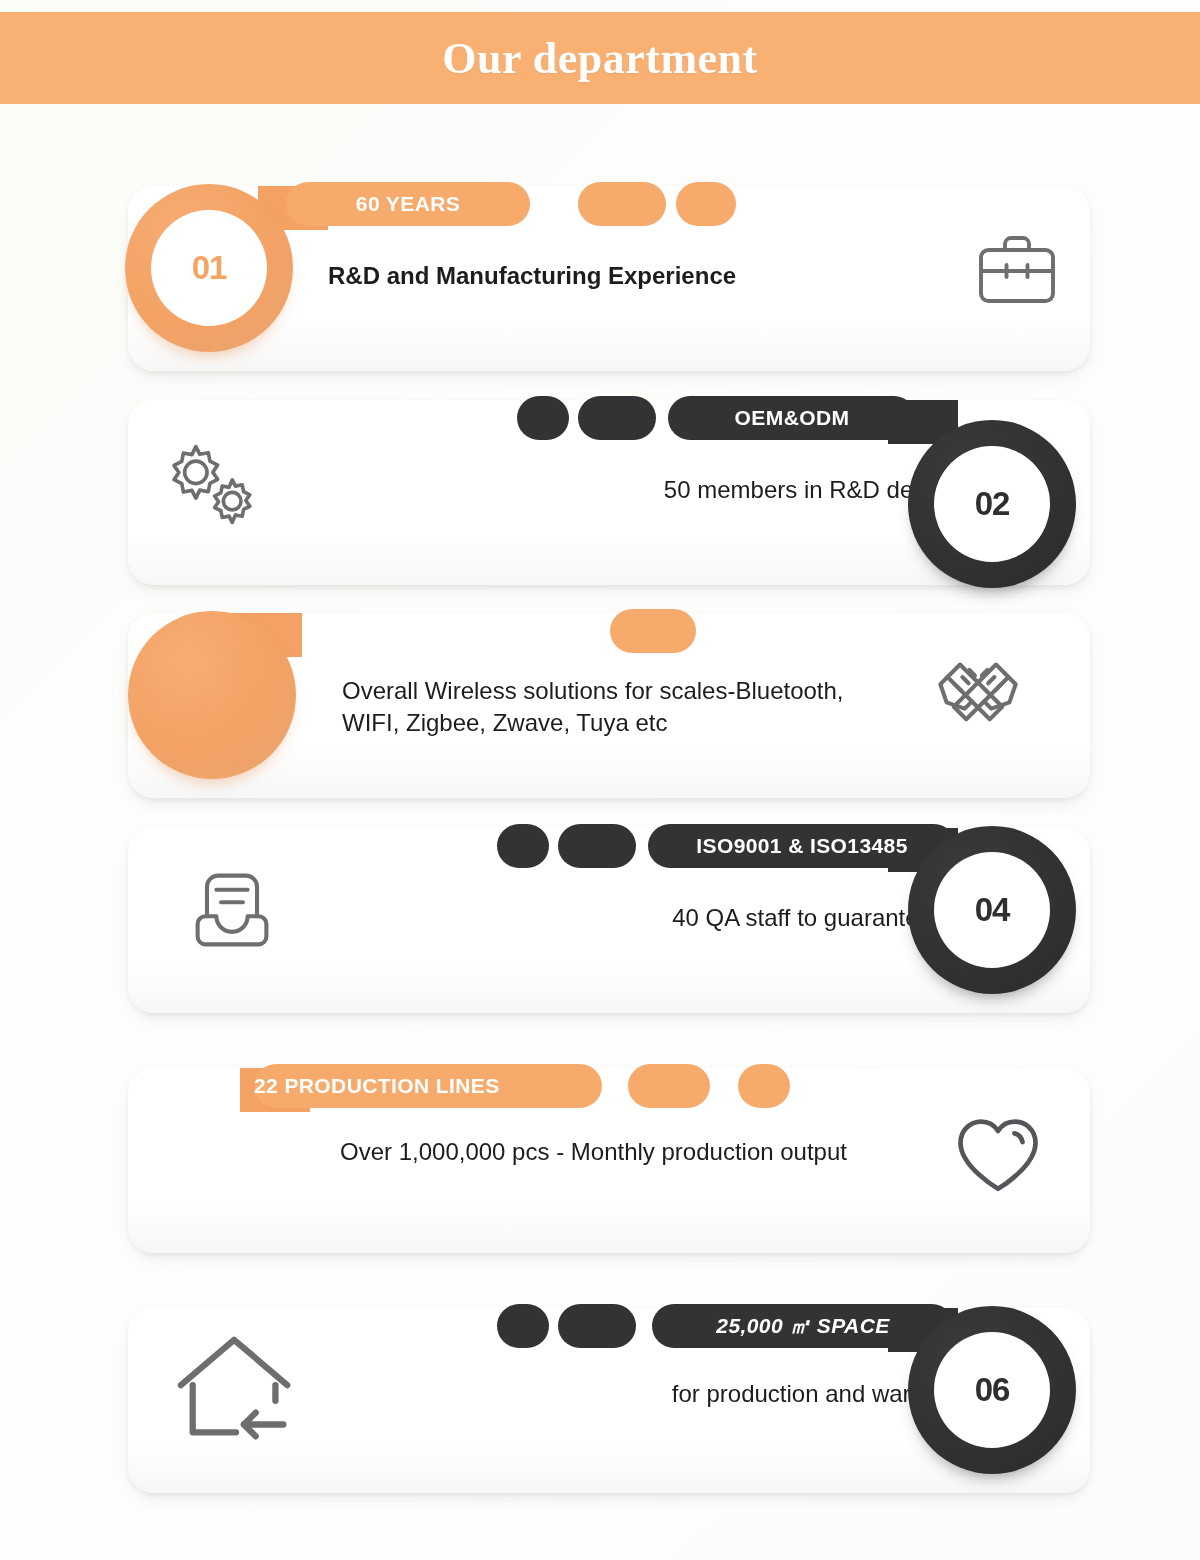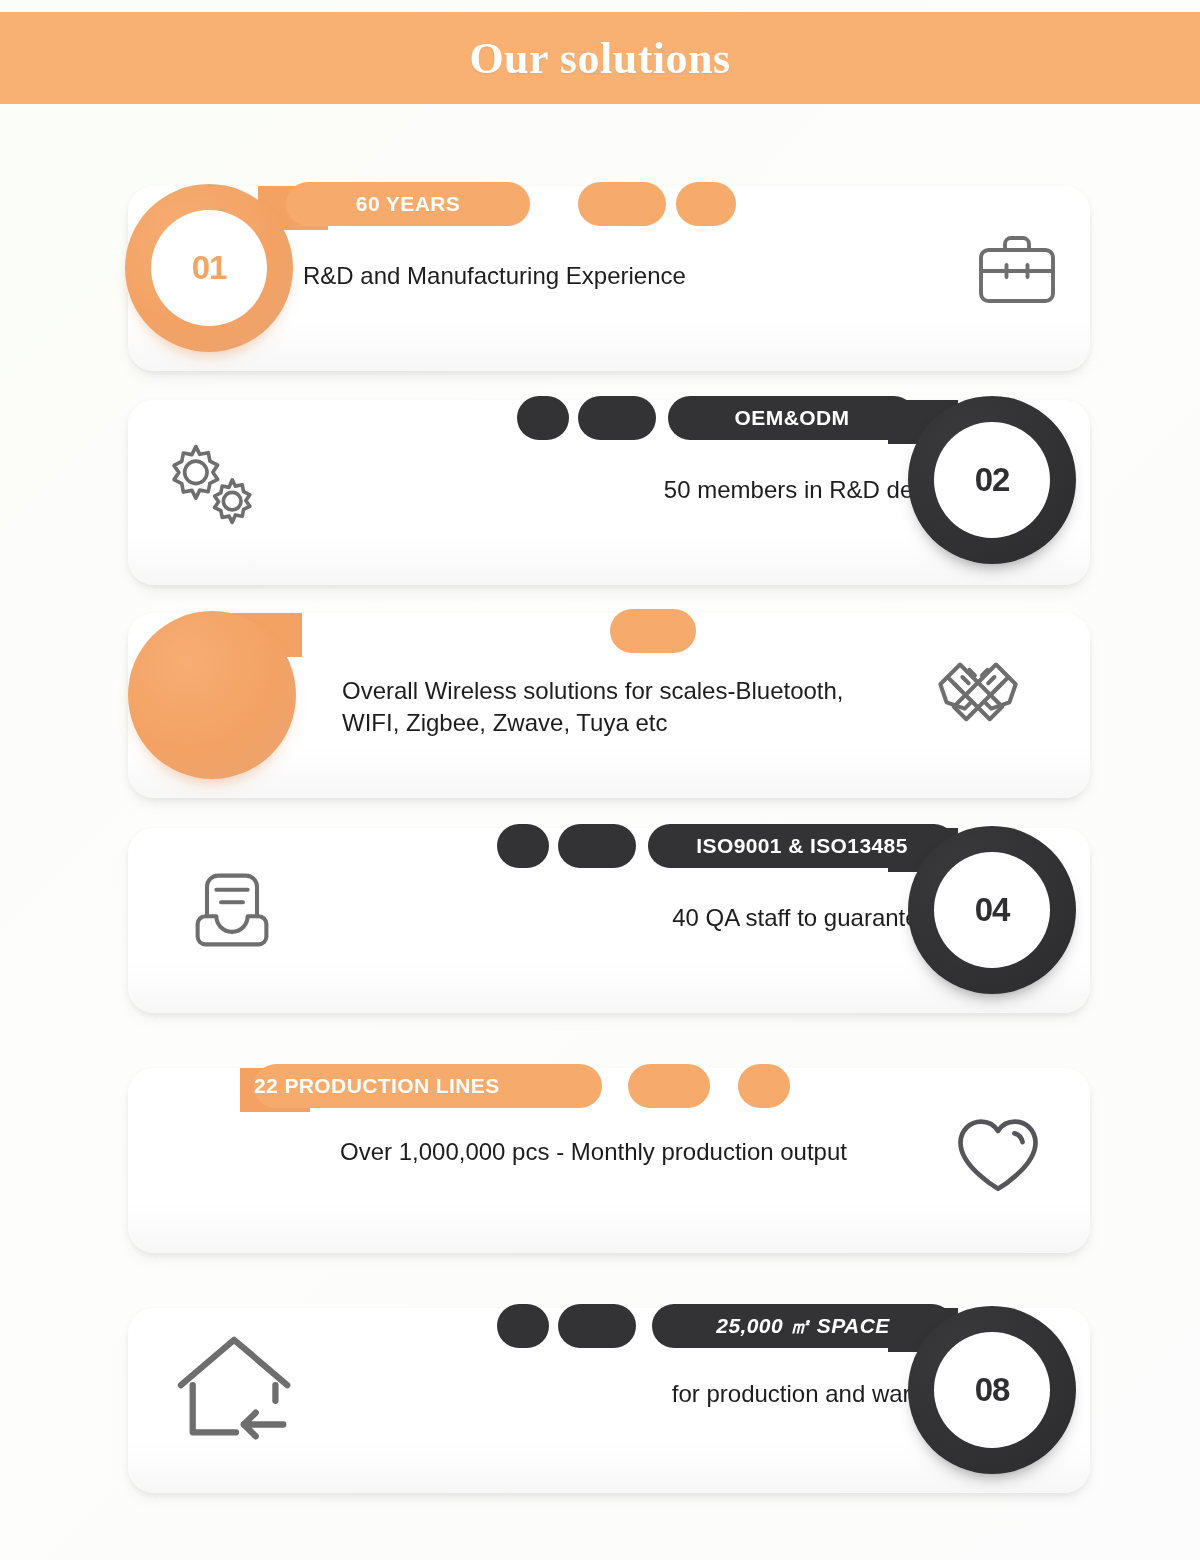--- a/index.html
+++ b/index.html
@@ -146,33 +146,33 @@
     z-index: 2;
   }
   .icon svg { display: block; }
 </style>
 </head>
 <body>
 
 <div id="page">
 
   <div class="banner">
-    <div class="banner-title">Our solutions</div>
+    <div class="banner-title">Our department</div>
   </div>
 
   <div class="card left" style="top:186px;">
     <div class="icon" style="left:841px; top:40px;">
       <svg width="96" height="96" viewBox="0 0 64 64" fill="none" stroke="#6e6e6e" stroke-width="2.6" stroke-linecap="round" stroke-linejoin="round">
         <rect x="8" y="16" width="48" height="34" rx="5"></rect>
         <path d="M24 16v-4a4 4 0 0 1 4-4h8a4 4 0 0 1 4 4v4"></path>
         <path d="M8 30h48"></path>
         <path d="M25 26v8M39 26v8"></path>
       </svg>
     </div>
-    <div class="desc" style="left:175px; top:74px; width:620px;">R&amp;D and Manufacturing Experience</div>
+    <div class="desc" style="left:200px; top:74px; width:620px;font-weight:bold;">R&amp;D and Manufacturing Experience</div>
   </div>
   <div class="notch orange" style="left:258px; top:186px;"></div>
   <div class="pill orange" style="left:286px; top:182px; width:244px; justify-content:center;">
     <span class="pill-text">60 YEARS</span>
   </div>
   <div class="mini orange" style="left:578px; top:182px; width:88px;"></div>
   <div class="mini orange" style="left:676px; top:182px; width:60px;"></div>
   <div class="ring orange" style="left:125px; top:184px;">
     <div class="ring-outer"></div>
     <div class="ring-inner">
@@ -190,21 +190,21 @@
       </svg>
     </div>
     <div class="desc r" style="left:300px; top:74px; width:580px;">50 members in R&amp;D department</div>
   </div>
   <div class="mini dark" style="left:517px; top:396px; width:52px;"></div>
   <div class="mini dark" style="left:578px; top:396px; width:78px;"></div>
   <div class="notch dark" style="left:888px; top:400px;"></div>
   <div class="pill dark" style="left:668px; top:396px; width:248px; justify-content:center;">
     <span class="pill-text">OEM&amp;ODM</span>
   </div>
-  <div class="ring dark" style="left:908px; top:396px;">
+  <div class="ring dark" style="left:908px; top:420px;">
     <div class="ring-outer"></div>
     <div class="ring-inner">
       <span class="ring-num">02</span>
     </div>
   </div>
 
   <div class="card left" style="top:613px;">
     <div class="icon" style="left:800px; top:32px;">
       <svg width="100" height="100" viewBox="0 0 64 64" fill="none" stroke="#6e6e6e" stroke-width="2.6" stroke-linecap="round" stroke-linejoin="round">
         <path d="M20.5 12.5l-8 8 27 27 8-8z"></path>
@@ -277,17 +277,17 @@
   </div>
   <div class="mini dark" style="left:497px; top:1304px; width:52px;"></div>
   <div class="mini dark" style="left:558px; top:1304px; width:78px;"></div>
   <div class="notch dark" style="left:888px; top:1308px;"></div>
   <div class="pill dark" style="left:652px; top:1304px; width:302px; justify-content:center;font-style:italic;">
     <span class="pill-text">25,000 ㎡ SPACE</span>
   </div>
   <div class="ring dark" style="left:908px; top:1306px;">
     <div class="ring-outer"></div>
     <div class="ring-inner">
-      <span class="ring-num">08</span>
+      <span class="ring-num">06</span>
     </div>
   </div>
 
 </div>
 
 </body></html>

